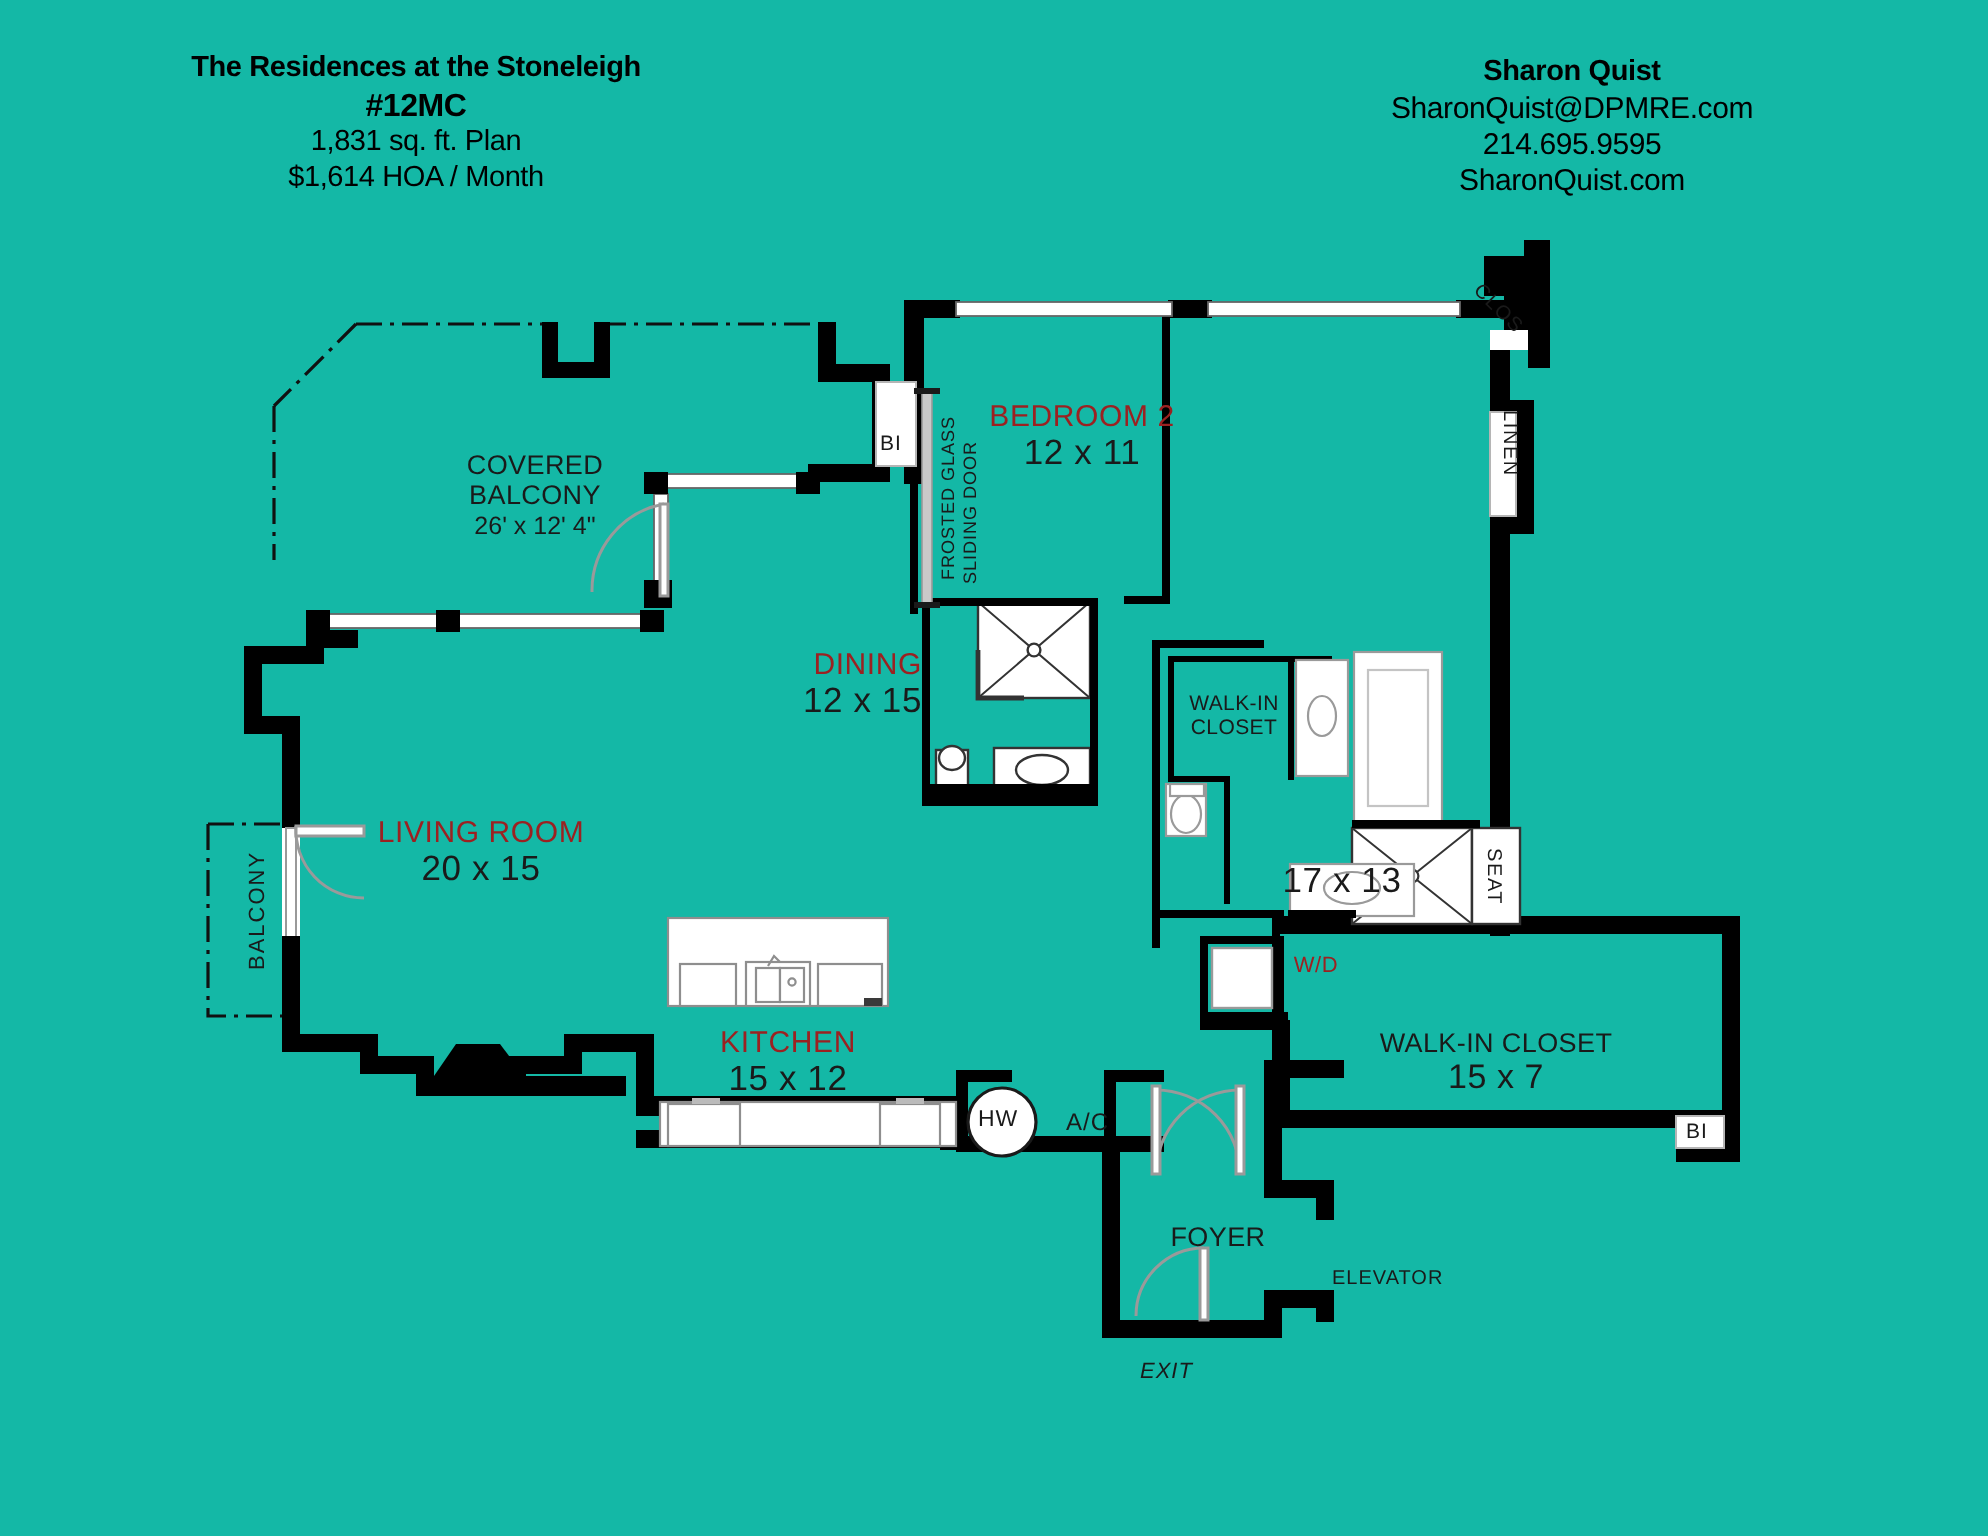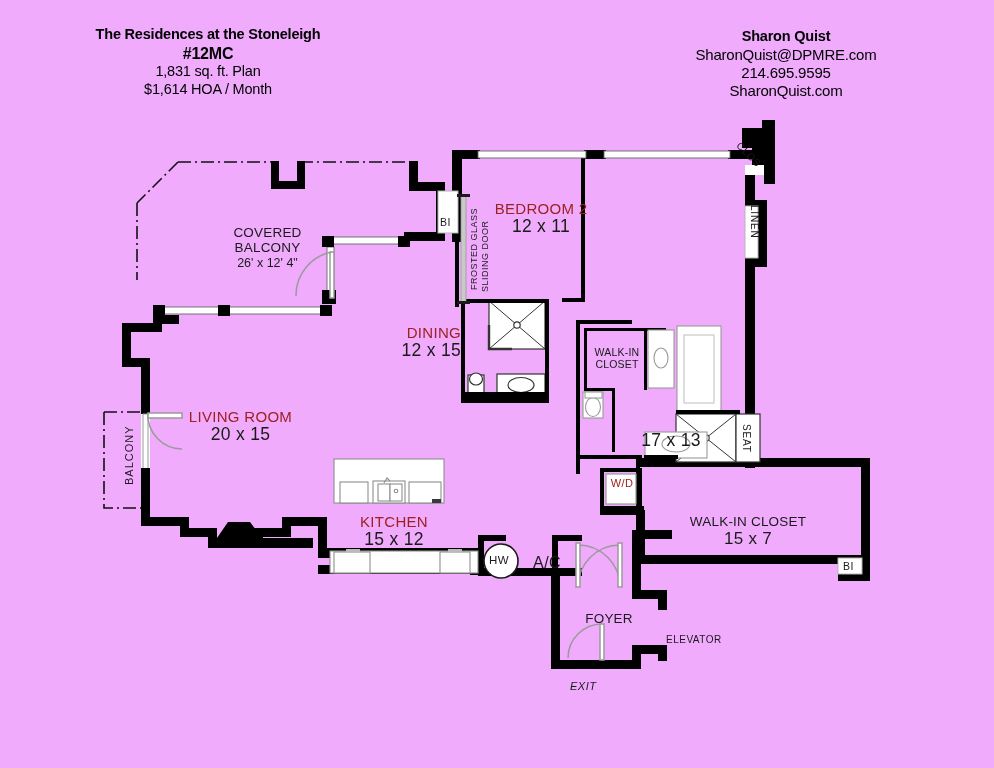--- a/index.html
+++ b/index.html
@@ -12,21 +12,21 @@
     width: 994px;
     height: 768px;
     font-family: "Liberation Sans", sans-serif;
     overflow: hidden;
     position: relative;
   }
   #page {
     position: relative;
     width: 994px;
     height: 768px;
-    background: #f0abfc;
+    background: #14b8a6;
   }
 
   
   .hdr {
     position: absolute;
     text-align: center;
     color: #000000;
     line-height: 1.22;
   }
   #hdr-left  { left: 72px;  top: 26px;  width: 272px; }
@@ -458,21 +458,21 @@
   <div class="vert-lbl rot-p90" id="l-seat" style="left:752px; top:424px; font-size:10px;">SEAT</div>
 
   <div class="micro" id="l-bi1" style="left:440px; top:216px; font-size:10.5px;">BI</div>
 
   <div class="micro" id="l-bi2" style="left:843px; top:560px; font-size:10.5px;">BI</div>
 
   <div class="vert-lbl rot-90" id="l-frosted" style="left:469px; top:290px; font-size:9px; letter-spacing:0.5px;">FROSTED GLASS</div>
 
   <div class="vert-lbl rot-90" id="l-sliding" style="left:480px; top:292px; font-size:9px; letter-spacing:0.5px;">SLIDING DOOR</div>
 
-  <div class="lbl red-small" id="l-wd" style="left:606px; top:477px; width:32px;">
+  <div class="lbl red-small" id="l-wd" style="left:606px; top:477px; width:32px;padding-left:36px;">
     <div class="name">W/D</div>
   </div>
 
   <div class="micro" id="l-hw" style="left:489px; top:554px; font-size:11.5px;">HW</div>
 
-  <div class="micro" id="l-ac" style="left:533px; top:554px; font-size:16px;">A/C</div>
+  <div class="micro" id="l-ac" style="left:533px; top:554px; font-size:12px;">A/C</div>
 
 </div>
 
 </body></html>

